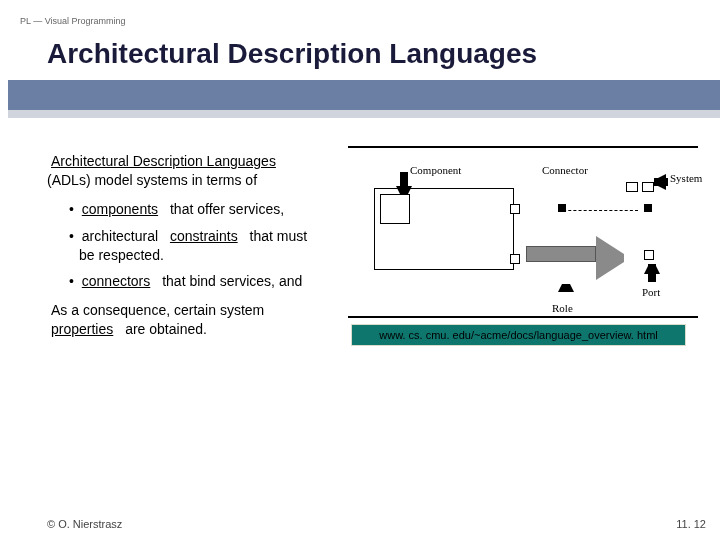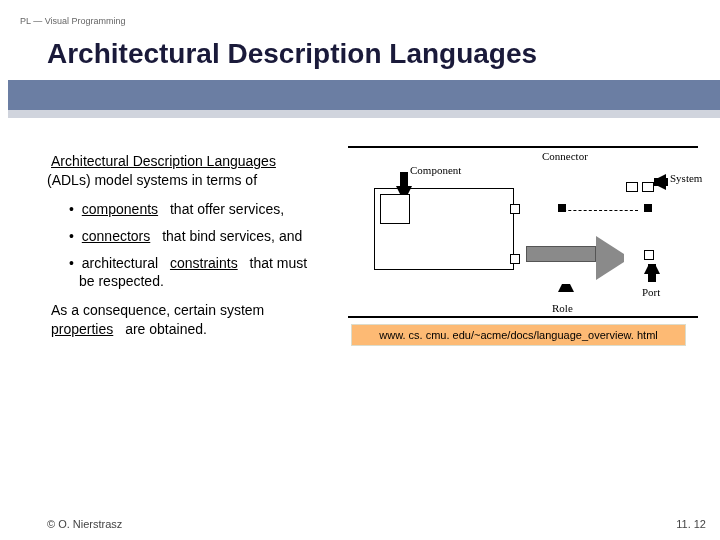--- a/index.html
+++ b/index.html
@@ -35,32 +35,32 @@
   .sa1-stem { left: 52px; top: 26px; height: 16px; }
   .sa1-head { left: 48px; top: 40px; }
   .role-head-up { position:absolute; left:210px; top:130px; width:0;height:0;border-left:4px solid transparent;border-right:4px solid transparent;border-bottom:8px solid #000;}
   .port-stem { position:absolute; left:300px; top:118px; width:1px; height:18px; background:#000;}
   .port-head-up { position:absolute; left:296px; top:112px; width:0;height:0;border-left:4px solid transparent;border-right:4px solid transparent;border-bottom:8px solid #000;}
   .sys-stem { position:absolute; left:306px; top:32px; width:14px; height:1px; background:#000;}
   .sys-head { position:absolute; left:302px; top:28px; width:0;height:0;border-top:4px solid transparent;border-bottom:4px solid transparent;border-right:8px solid #000;}
 
   .lbl { position: absolute; font-family: "Times New Roman", serif; font-size: 11px; }
   .lbl-component { left: 58px; top: 14px; }
-  .lbl-connector { left: 190px; top: 0; }
+  .lbl-connector { left: 190px; top: 14px; }
   .lbl-system    { left: 318px; top: 22px; font-family: Liberation Serif, serif; }
   .lbl-role      { left: 200px; top: 152px; }
   .lbl-port      { left: 290px; top: 136px; }
 
   .sys-box { position:absolute; left:278px; top:40px; width:30px; height:20px; }
   .sys-box .c1 { position:absolute; left:0; top:-4px; width:12px; height:8px; border:1px solid #000; background:#fff;}
   .sys-box .c2 { position:absolute; left:16px; top:-4px; width:12px; height:8px; border:1px solid #000; background:#fff;}
 
   .conn-port { position:absolute; left:296px; top:104px; width:6px; height:6px; border:1px solid #000; background:#fff;}
 
-  .url-box { position: absolute; left: 343px; top: 316px; width: 335px; padding: 4px 8px; background: #fdba74; border: 1px solid #dcdccc; font-size: 11px; text-align: center; }
+  .url-box { position: absolute; left: 343px; top: 316px; width: 335px; padding: 4px 8px; background: #0f766e; border: 1px solid #dcdccc; font-size: 11px; text-align: center; }
 
   .citation-box { position: absolute; left: 300px; top: 424px; width: 398px; padding: 8px 12px; background: #ffffe6; border: 1px solid #dcdccc; font-size: 13px; line-height: 1.35; }
   .citation-box .italic { font-style: italic; }
 
   .footer-left { position: absolute; left: 35px; bottom: 14px; font-size: 11px; color: #444; }
   .footer-right { position: absolute; right: 18px; bottom: 14px; font-size: 11px; color: #444; }
 </style>
 </head>
 <body>
 
@@ -68,22 +68,22 @@
 
   <div class="course-tag">PL — Visual Programming</div>
   <div class="title">Architectural Description Languages</div>
   <div class="blue-bar"></div>
   <div class="thin-line"></div>
 
   <div class="body-text">
     <span class="ul">Architectural Description Languages</span><span> (ADLs) model systems in terms of</span>
     <ul>
       <li><span class="ul">components</span><span> that offer services,</span></li>
+      <li><span>architectural </span><span class="ul">constraints</span><span> that must be respected.</span></li>
       <li><span class="ul">connectors</span><span> that bind services, and</span></li>
-      <li><span>architectural </span><span class="ul">constraints</span><span> that must be respected.</span></li>
     </ul>
     <span>As a consequence, certain system </span><span class="ul">properties</span><span> are obtained.</span>
   </div>
 
   <div class="diagram">
     <div class="diag-border-top"></div>
     <div class="diag-border-bot"></div>
 
     <div class="lbl lbl-component">Component</div>
     <div class="lbl lbl-connector">Connector</div>

